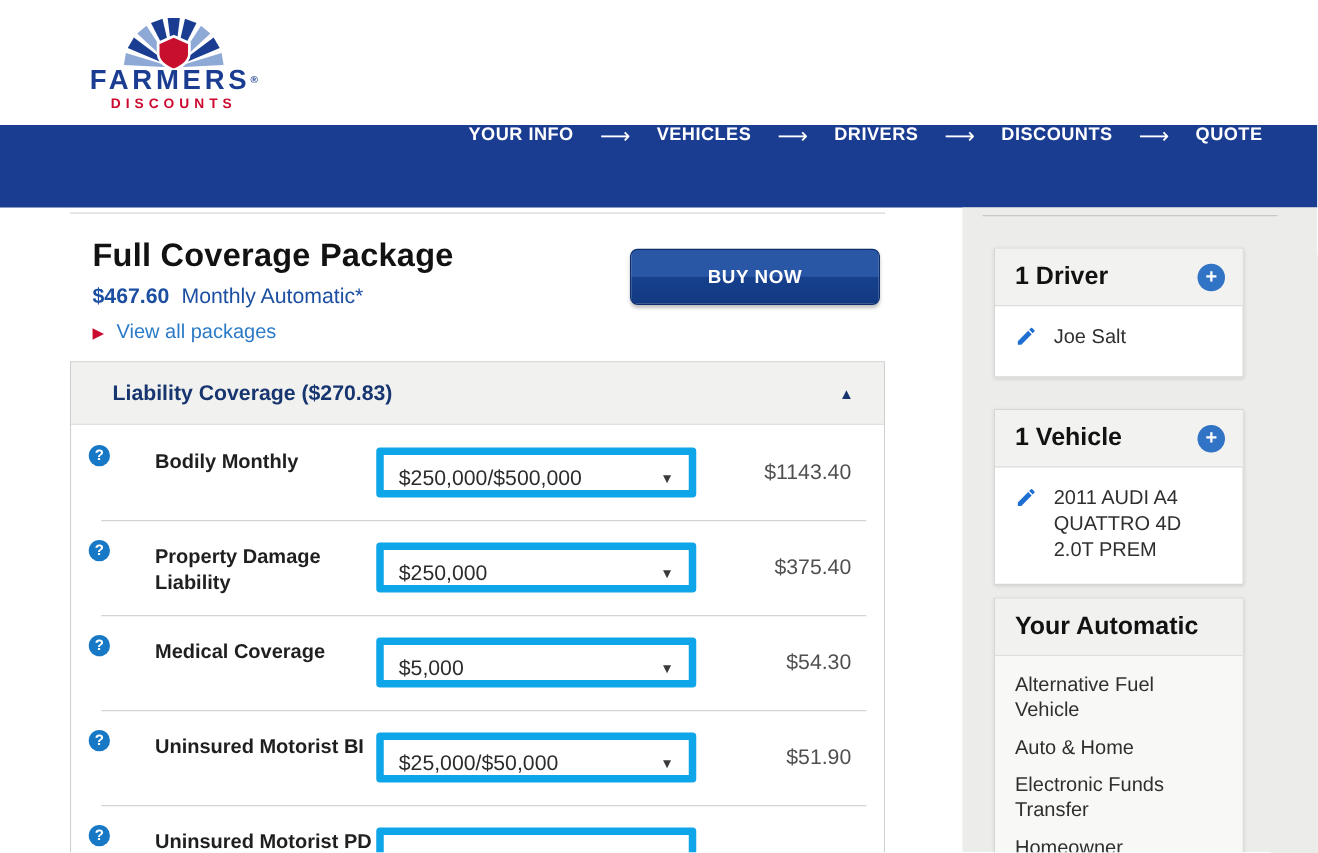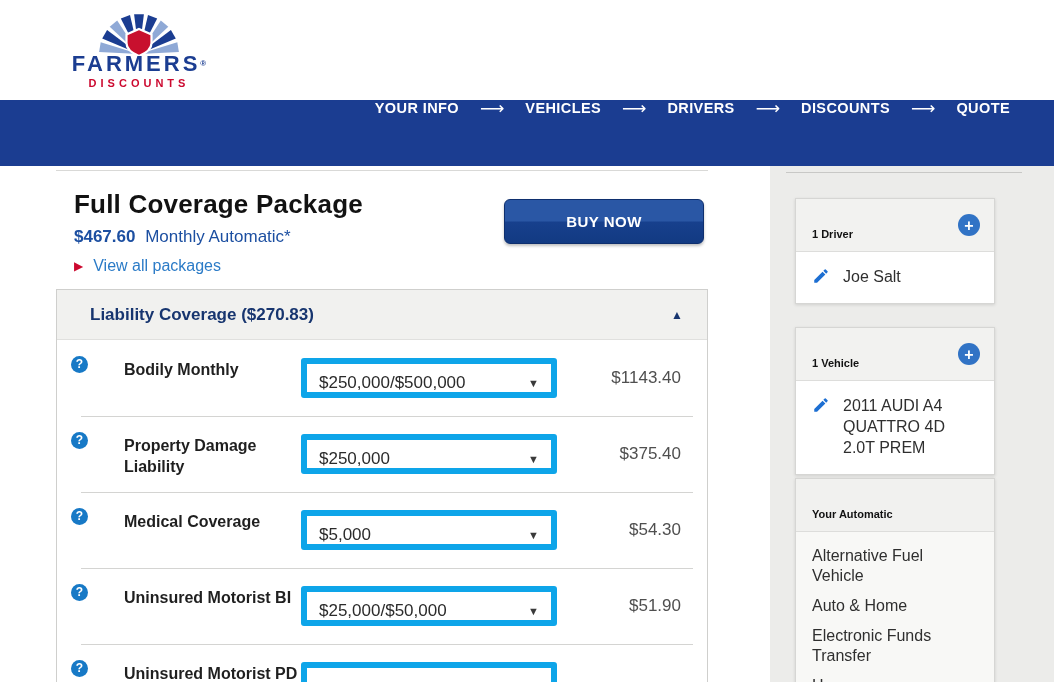--- a/index.html
+++ b/index.html
@@ -57,21 +57,21 @@
   .cov-select .dd{position:absolute;right:12px;top:0;line-height:38px;font-size:11px;color:#3a3a3a;}
   .cov-price{position:absolute;right:26px;top:18px;line-height:40px;font-size:17px;color:var(--text-gray);}
 
   
   .sidebar-bg{position:absolute;left:770px;top:166px;width:284px;height:516px;background:var(--sidebar-bg);}
   .sidebar-divider{position:absolute;left:786px;top:172px;width:236px;height:1px;background:#c8c8c6;}
   .card{position:absolute;left:795px;width:200px;background:#fff;border:1px solid var(--border);
     box-shadow:0 1px 3px rgba(0,0,0,.12);}
   .card-header{background:var(--card-header-bg);border-bottom:1px solid #dddddb;padding:11px 14px 11px 16px;
     display:flex;align-items:center;justify-content:space-between;}
-  .card-title{font-size:11px;font-weight:700;color:#121212;margin-top:18px;}
+  .card-title{font-size:20px;font-weight:700;color:#121212;}
   .plus-btn{width:22px;height:22px;border-radius:50%;background:#3173c5;color:#fff;font-size:16px;font-weight:700;
     text-align:center;line-height:21px;cursor:pointer;border:none;padding:0;font-family:"Liberation Sans",sans-serif;}
   .card-body{padding:14px 26px 16px 16px;}
   .card-item{display:flex;align-items:flex-start;gap:13px;cursor:pointer;}
   .pencil{flex:0 0 auto;margin-top:1px;}
   .card-item .txt{font-size:16px;color:#2f2f2f;line-height:21px;}
   .driver-card{top:198px;min-height:104px;}
   .vehicle-card{top:327px;min-height:130px;}
   .discounts-card{top:478px;height:230px;}
   .discounts-card .card-header{background:#f1f1ef;}

